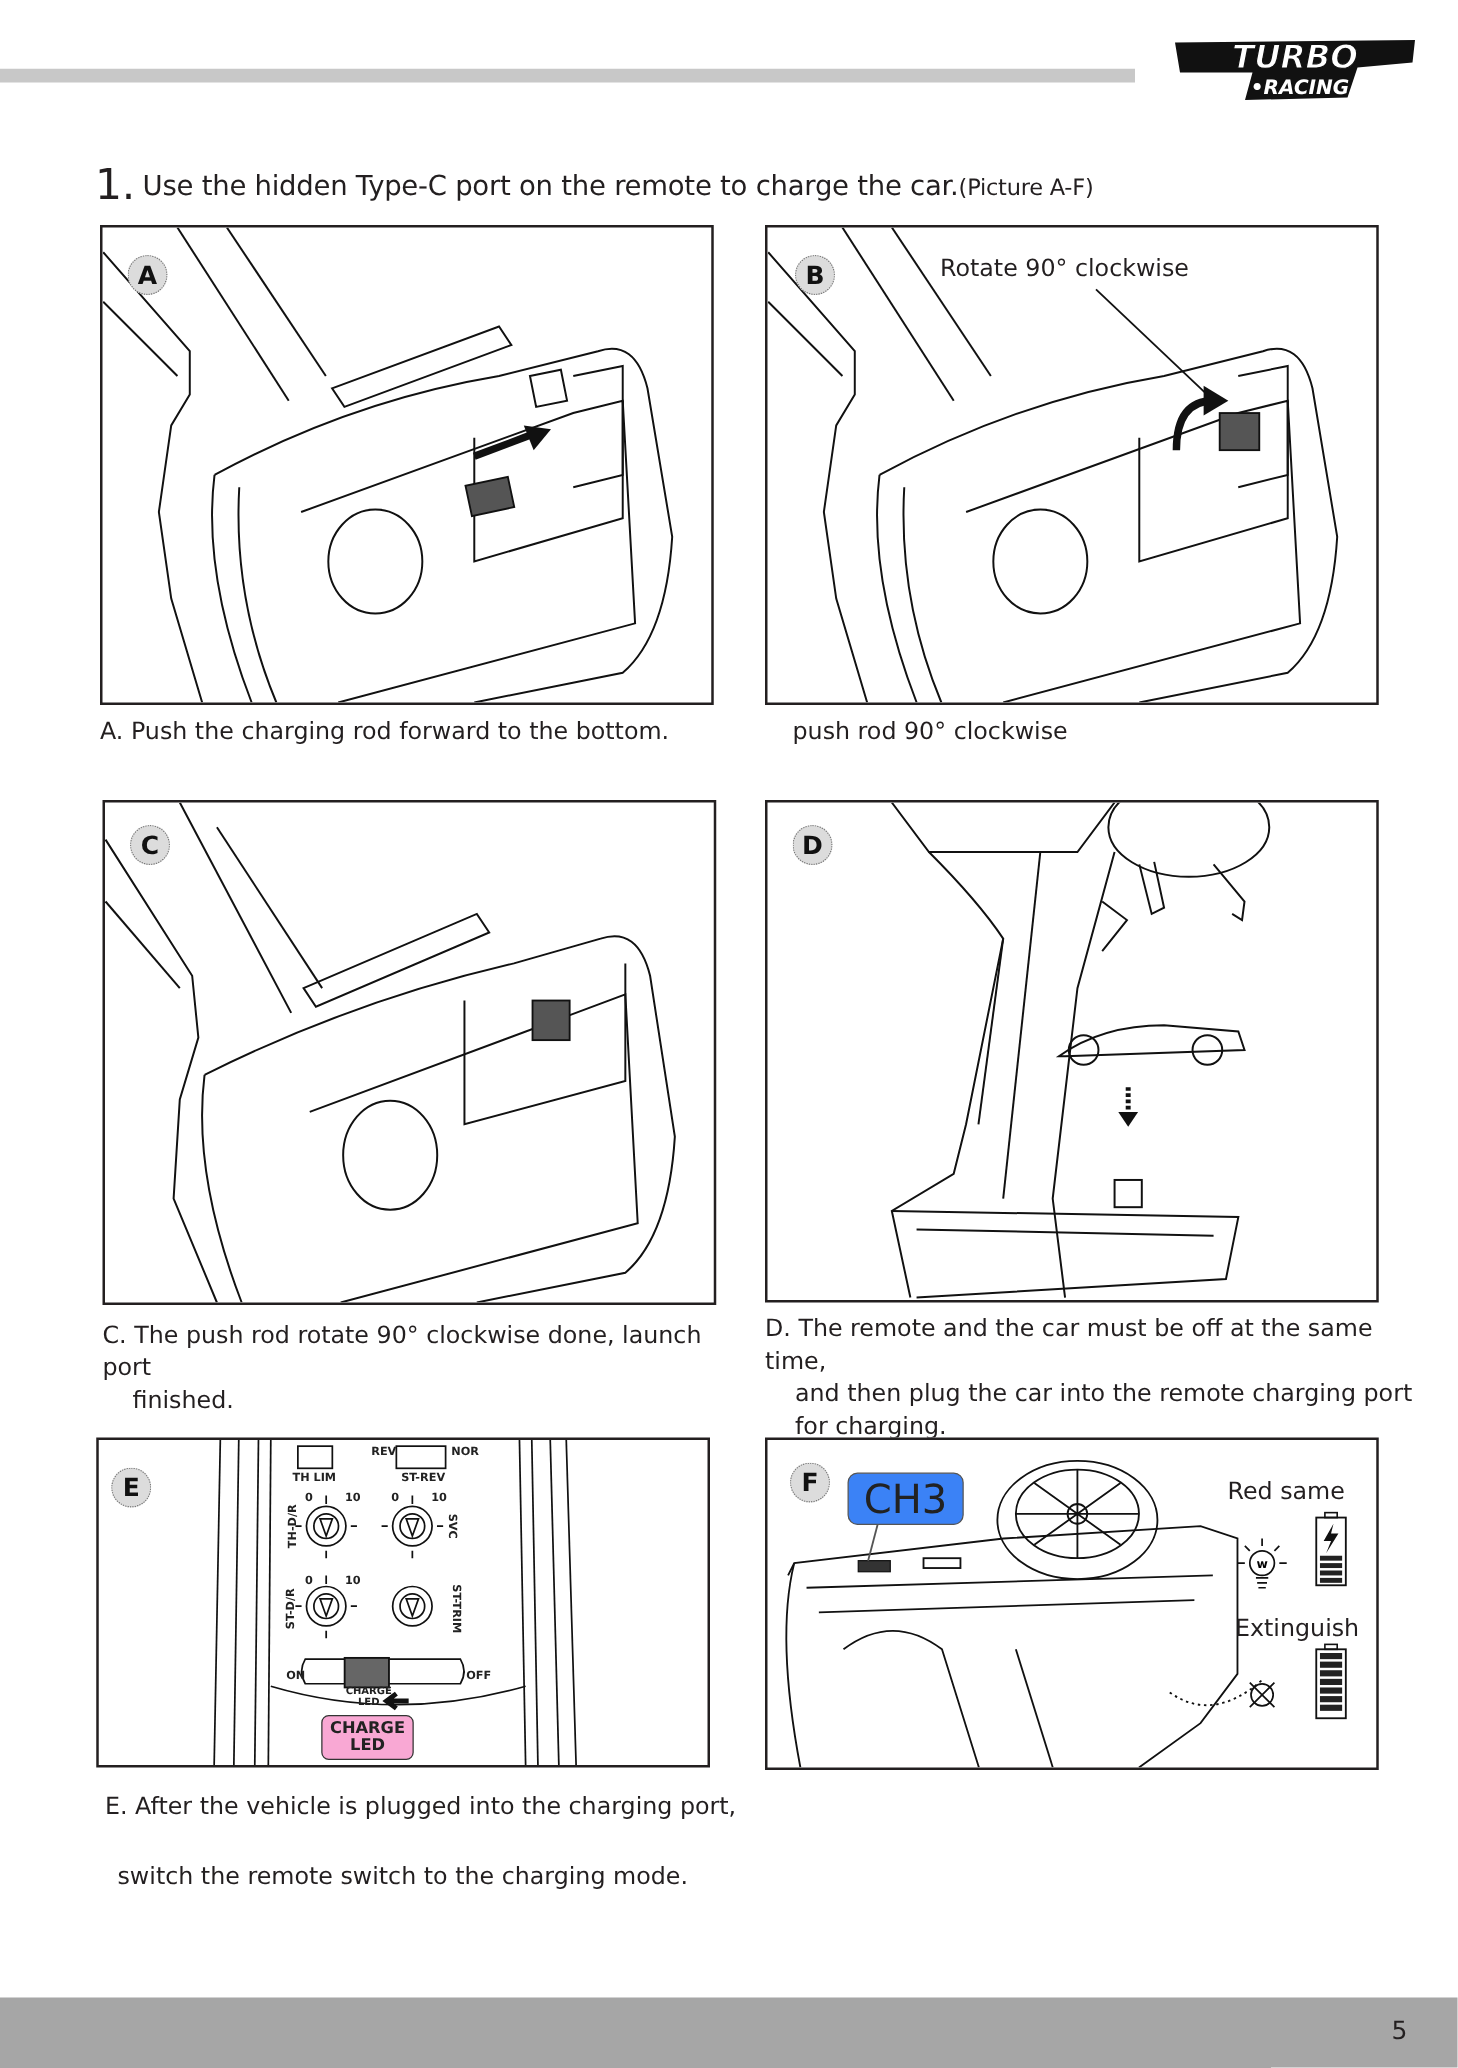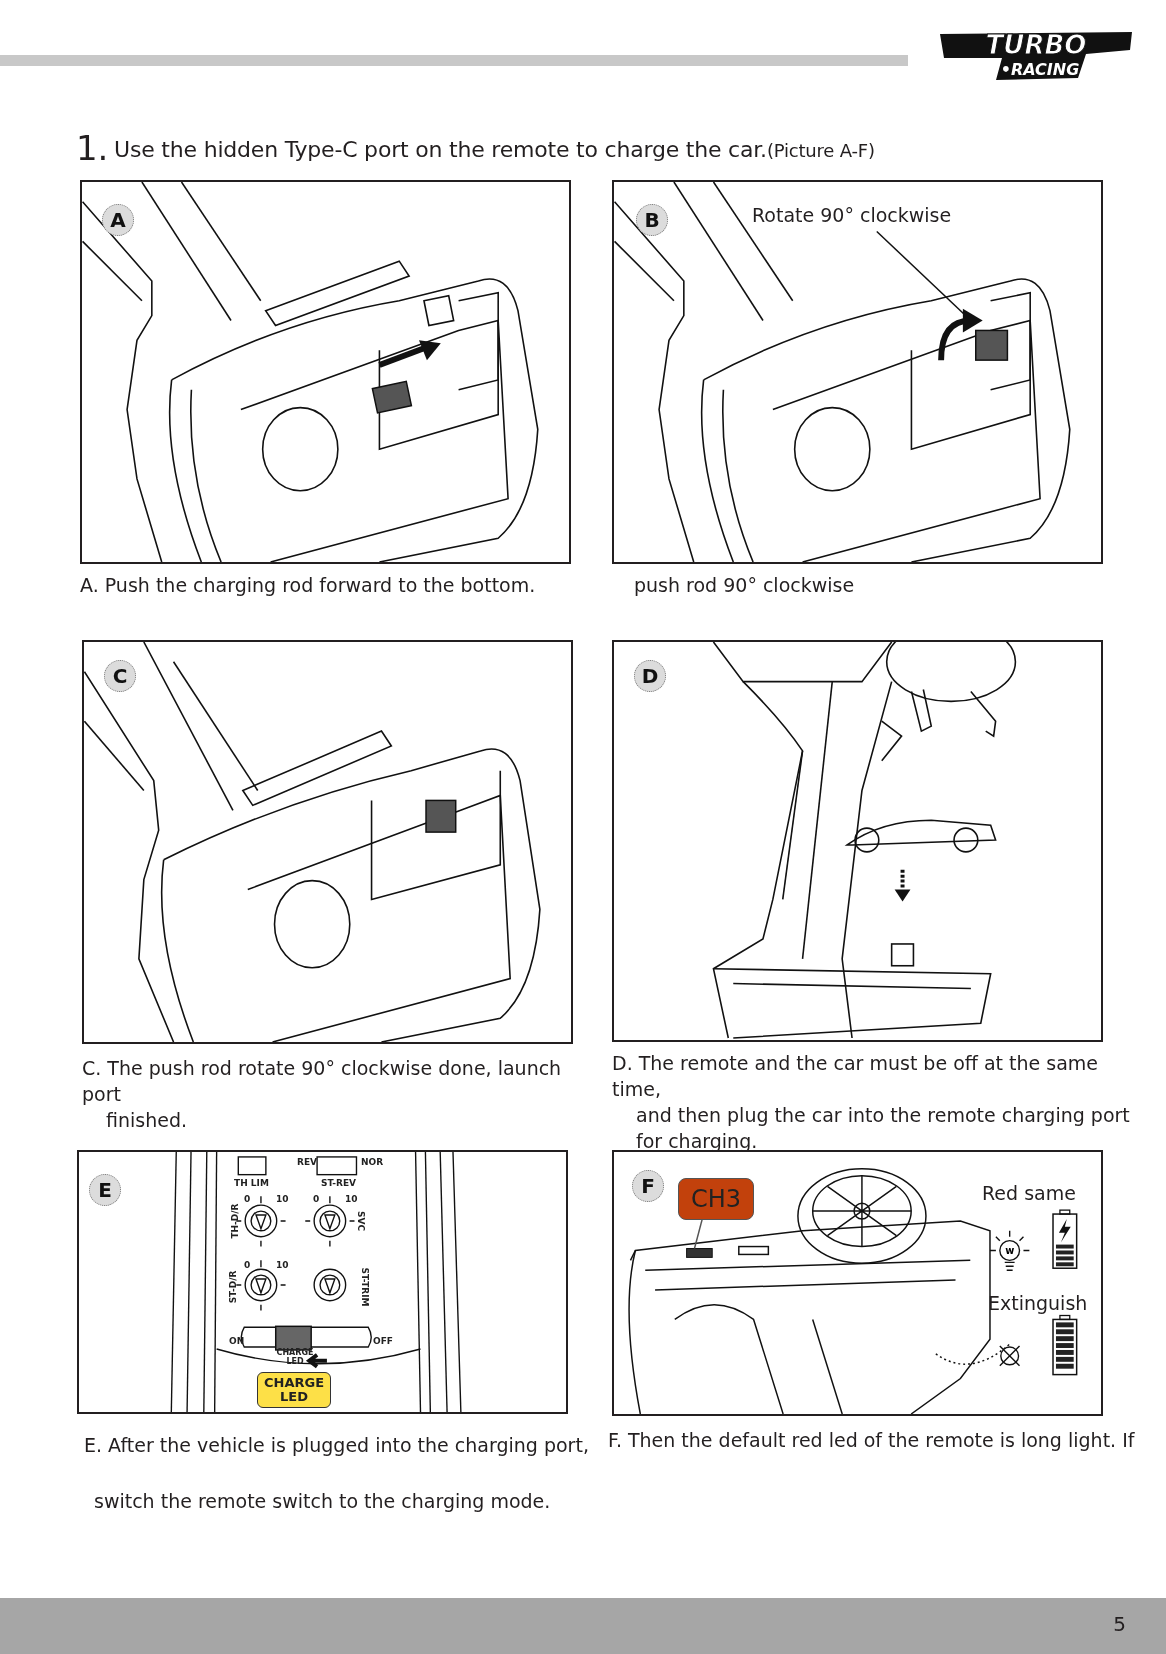--- a/index.html
+++ b/index.html
@@ -13,23 +13,23 @@
   .panel { position:absolute; border:2.5px solid #231f20; background:#fff; overflow:hidden; box-sizing:border-box; }
   .panel svg { position:absolute; left:0; top:0; width:100%; height:100%; }
   .badge { position:absolute; width:30px; height:30px; border-radius:50%; background:#dcdcdc;
            border:1px dotted #777; font-family:"DejaVu Sans", sans-serif; font-weight:bold; font-size:20px;
            text-align:center; line-height:30px; color:#111; }
   .caption { position:absolute; font-size:19px; line-height:26px; color:#231f20; }
   .caption .ind { display:block; padding-left:24px; }
   .note { position:absolute; font-size:19px; white-space:nowrap; }
   .footer { position:absolute; left:0; top:1598px; width:1166px; height:56px; background:#a6a6a6; }
   .pagenum { position:absolute; right:40px; top:14px; font-size:20px; color:#231f20; }
-  .ch3 { position:absolute; background:#c2410c; border:1.5px solid #555; border-radius:8px;
-         font-size:24px; padding:0 12px; line-height:40px; color:#222; }
-  .chargeled { position:absolute; background:#fde047; border:1.5px solid #333; border-radius:6px;
+  .ch3 { position:absolute; background:#3b82f6; border:1.5px solid #555; border-radius:8px;
+         font-size:32px; padding:0 12px; line-height:40px; color:#222; }
+  .chargeled { position:absolute; background:#f9a8d4; border:1.5px solid #333; border-radius:6px;
          font-weight:bold; font-size:13px; line-height:14px; text-align:center; padding:3px 6px; color:#222; }
   .tiny { position:absolute; font-size:9px; font-weight:bold; color:#222; white-space:nowrap; }
 </style>
 </head>
 <body>
 
 <div class="topbar"></div>
 
 <div class="logo">
   <svg viewBox="0 0 200 56" width="200" height="56">
@@ -263,18 +263,17 @@
   <div class="ch3" style="left:64px; top:26px;">CH3</div>
   <div class="note" style="left:368px; top:30px;">Red same</div>
   <div class="note" style="left:374px; top:140px;">Extinguish</div>
 </div>
 
 <div class="caption" style="left:84px; top:1432px; width:520px;">
   <span>E. After the vehicle is plugged into the charging port,</span>
   <span style="display:block; padding-left:10px;margin-top:30px;">switch the remote switch to the charging mode.</span>
 </div>
 <div class="caption" style="left:608px; top:1427px; width:530px;">
-  <span>F. Then the default red led of the remote is long light. If</span>
 </div>
 
 <div class="footer">
   <span class="pagenum">5</span>
 </div>
 
 </body></html>

